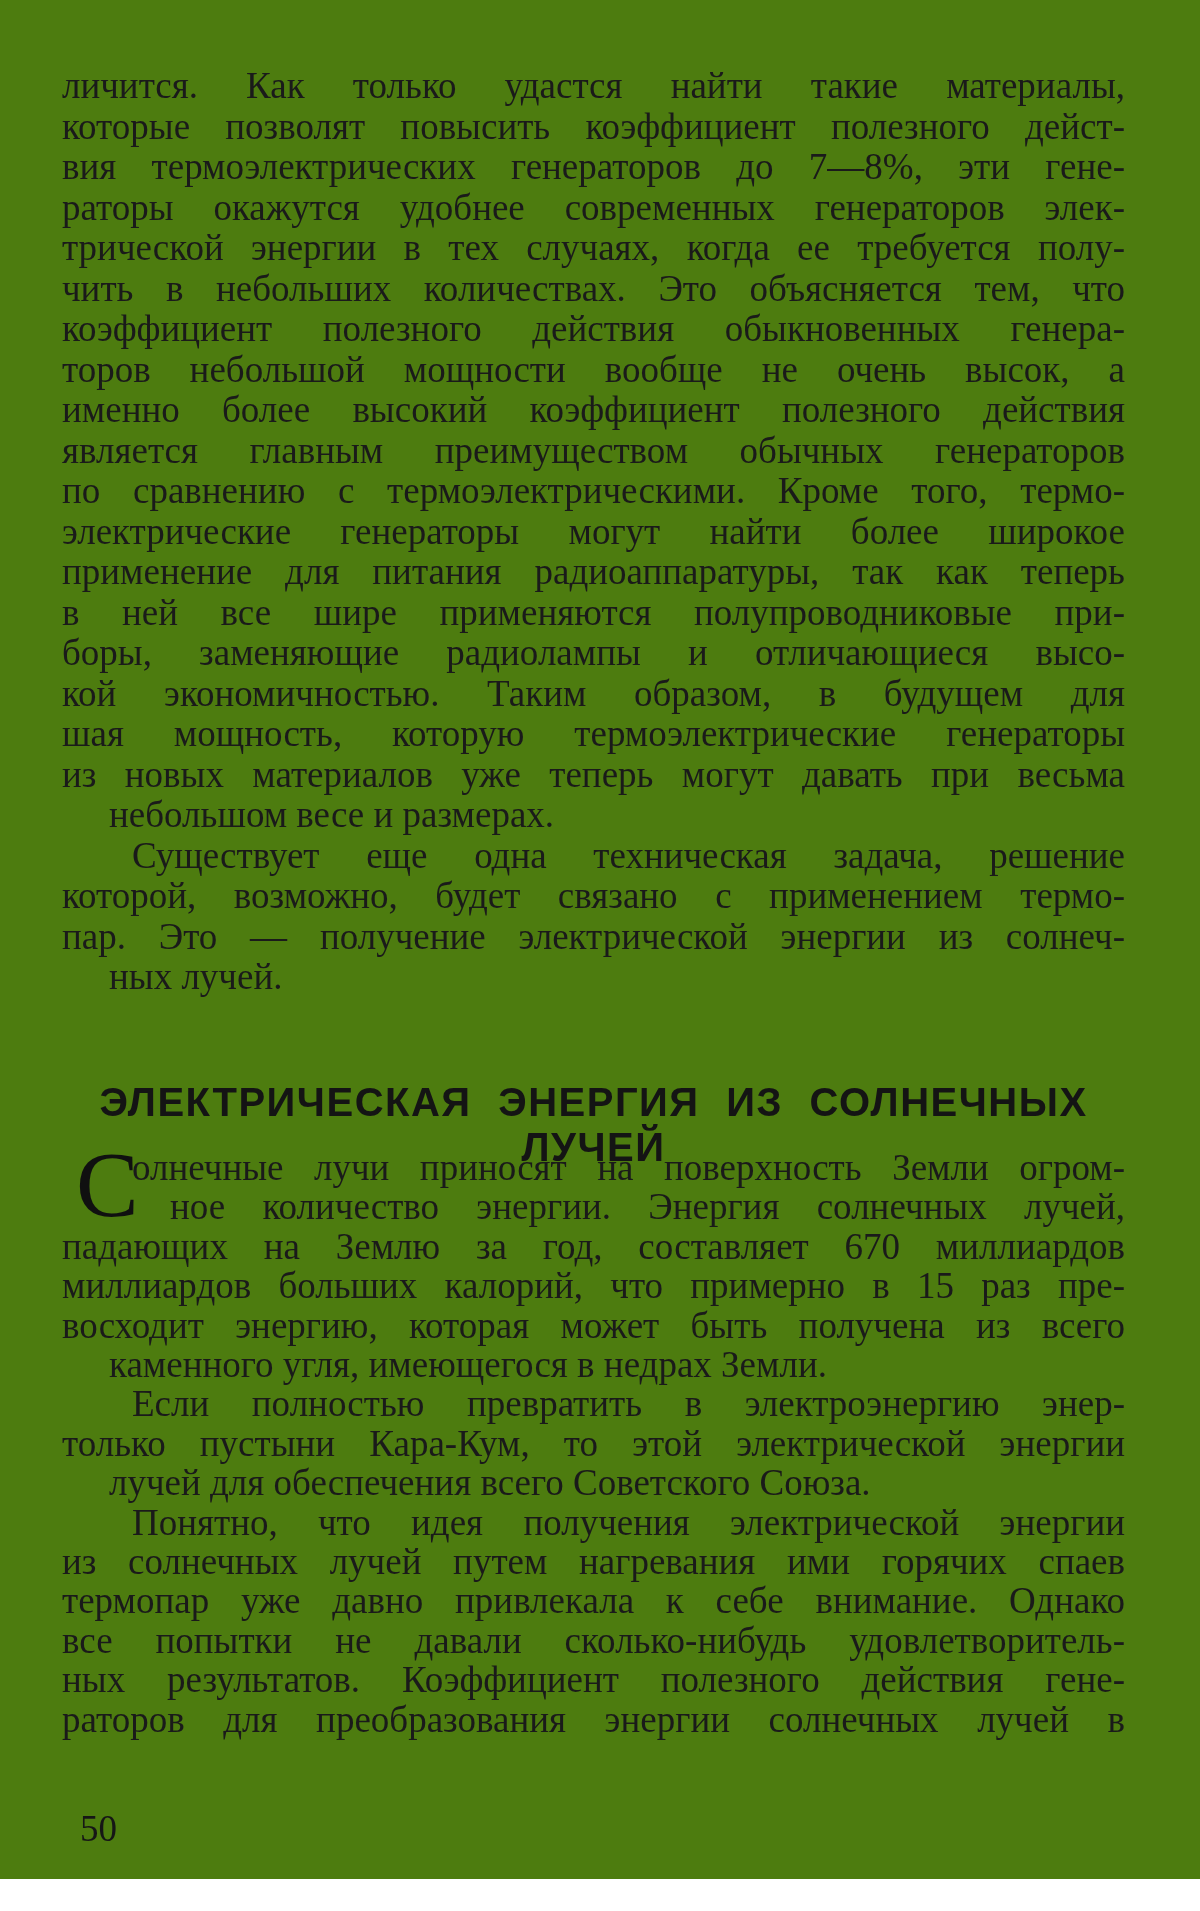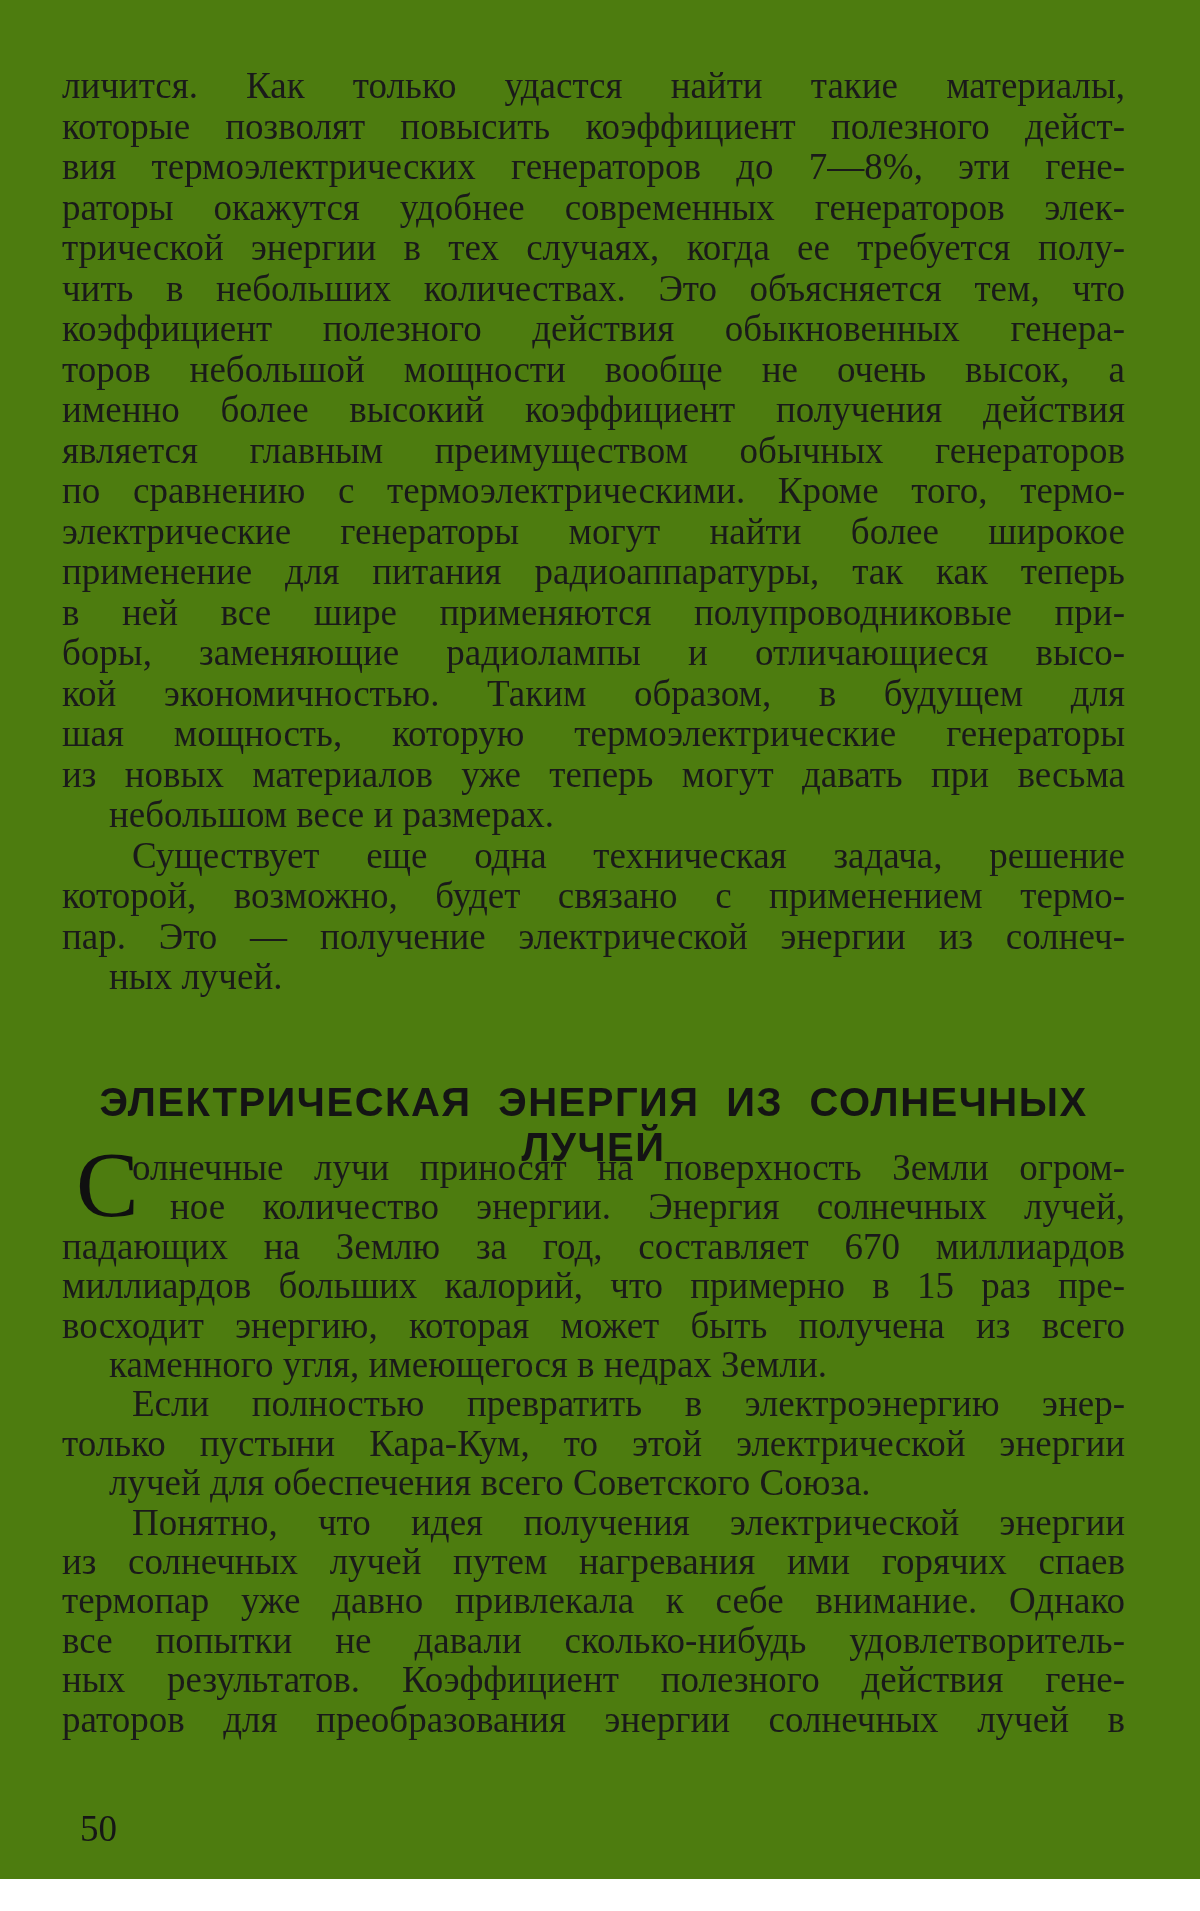--- a/index.html
+++ b/index.html
@@ -68,21 +68,21 @@
 
   <div class="textblock s1">
     <div class="ln">личится. Как только удастся найти такие материалы,</div>
     <div class="ln">которые позволят повысить коэффициент полезного дейст-</div>
     <div class="ln">вия термоэлектрических генераторов до 7—8%, эти гене-</div>
     <div class="ln">раторы окажутся удобнее современных генераторов элек-</div>
     <div class="ln">трической энергии в тех случаях, когда ее требуется полу-</div>
     <div class="ln">чить в небольших количествах. Это объясняется тем, что</div>
     <div class="ln">коэффициент полезного действия обыкновенных генера-</div>
     <div class="ln">торов небольшой мощности вообще не очень высок, а</div>
-    <div class="ln">именно более высокий коэффициент получения действия</div>
+    <div class="ln">именно более высокий коэффициент полезного действия</div>
     <div class="ln">является главным преимуществом обычных генераторов</div>
     <div class="ln">по сравнению с термоэлектрическими. Кроме того, термо-</div>
     <div class="ln">электрические генераторы могут найти более широкое</div>
     <div class="ln">применение для питания радиоаппаратуры, так как теперь</div>
     <div class="ln">в ней все шире применяются полупроводниковые при-</div>
     <div class="ln">боры, заменяющие радиолампы и отличающиеся высо-</div>
     <div class="ln">кой экономичностью. Таким образом, в будущем для</div>
     <div class="ln">шая мощность, которую термоэлектрические генераторы</div>
     <div class="ln">из новых материалов уже теперь могут давать при весьма</div>
     <div class="ln end">небольшом весе и размерах.</div>

